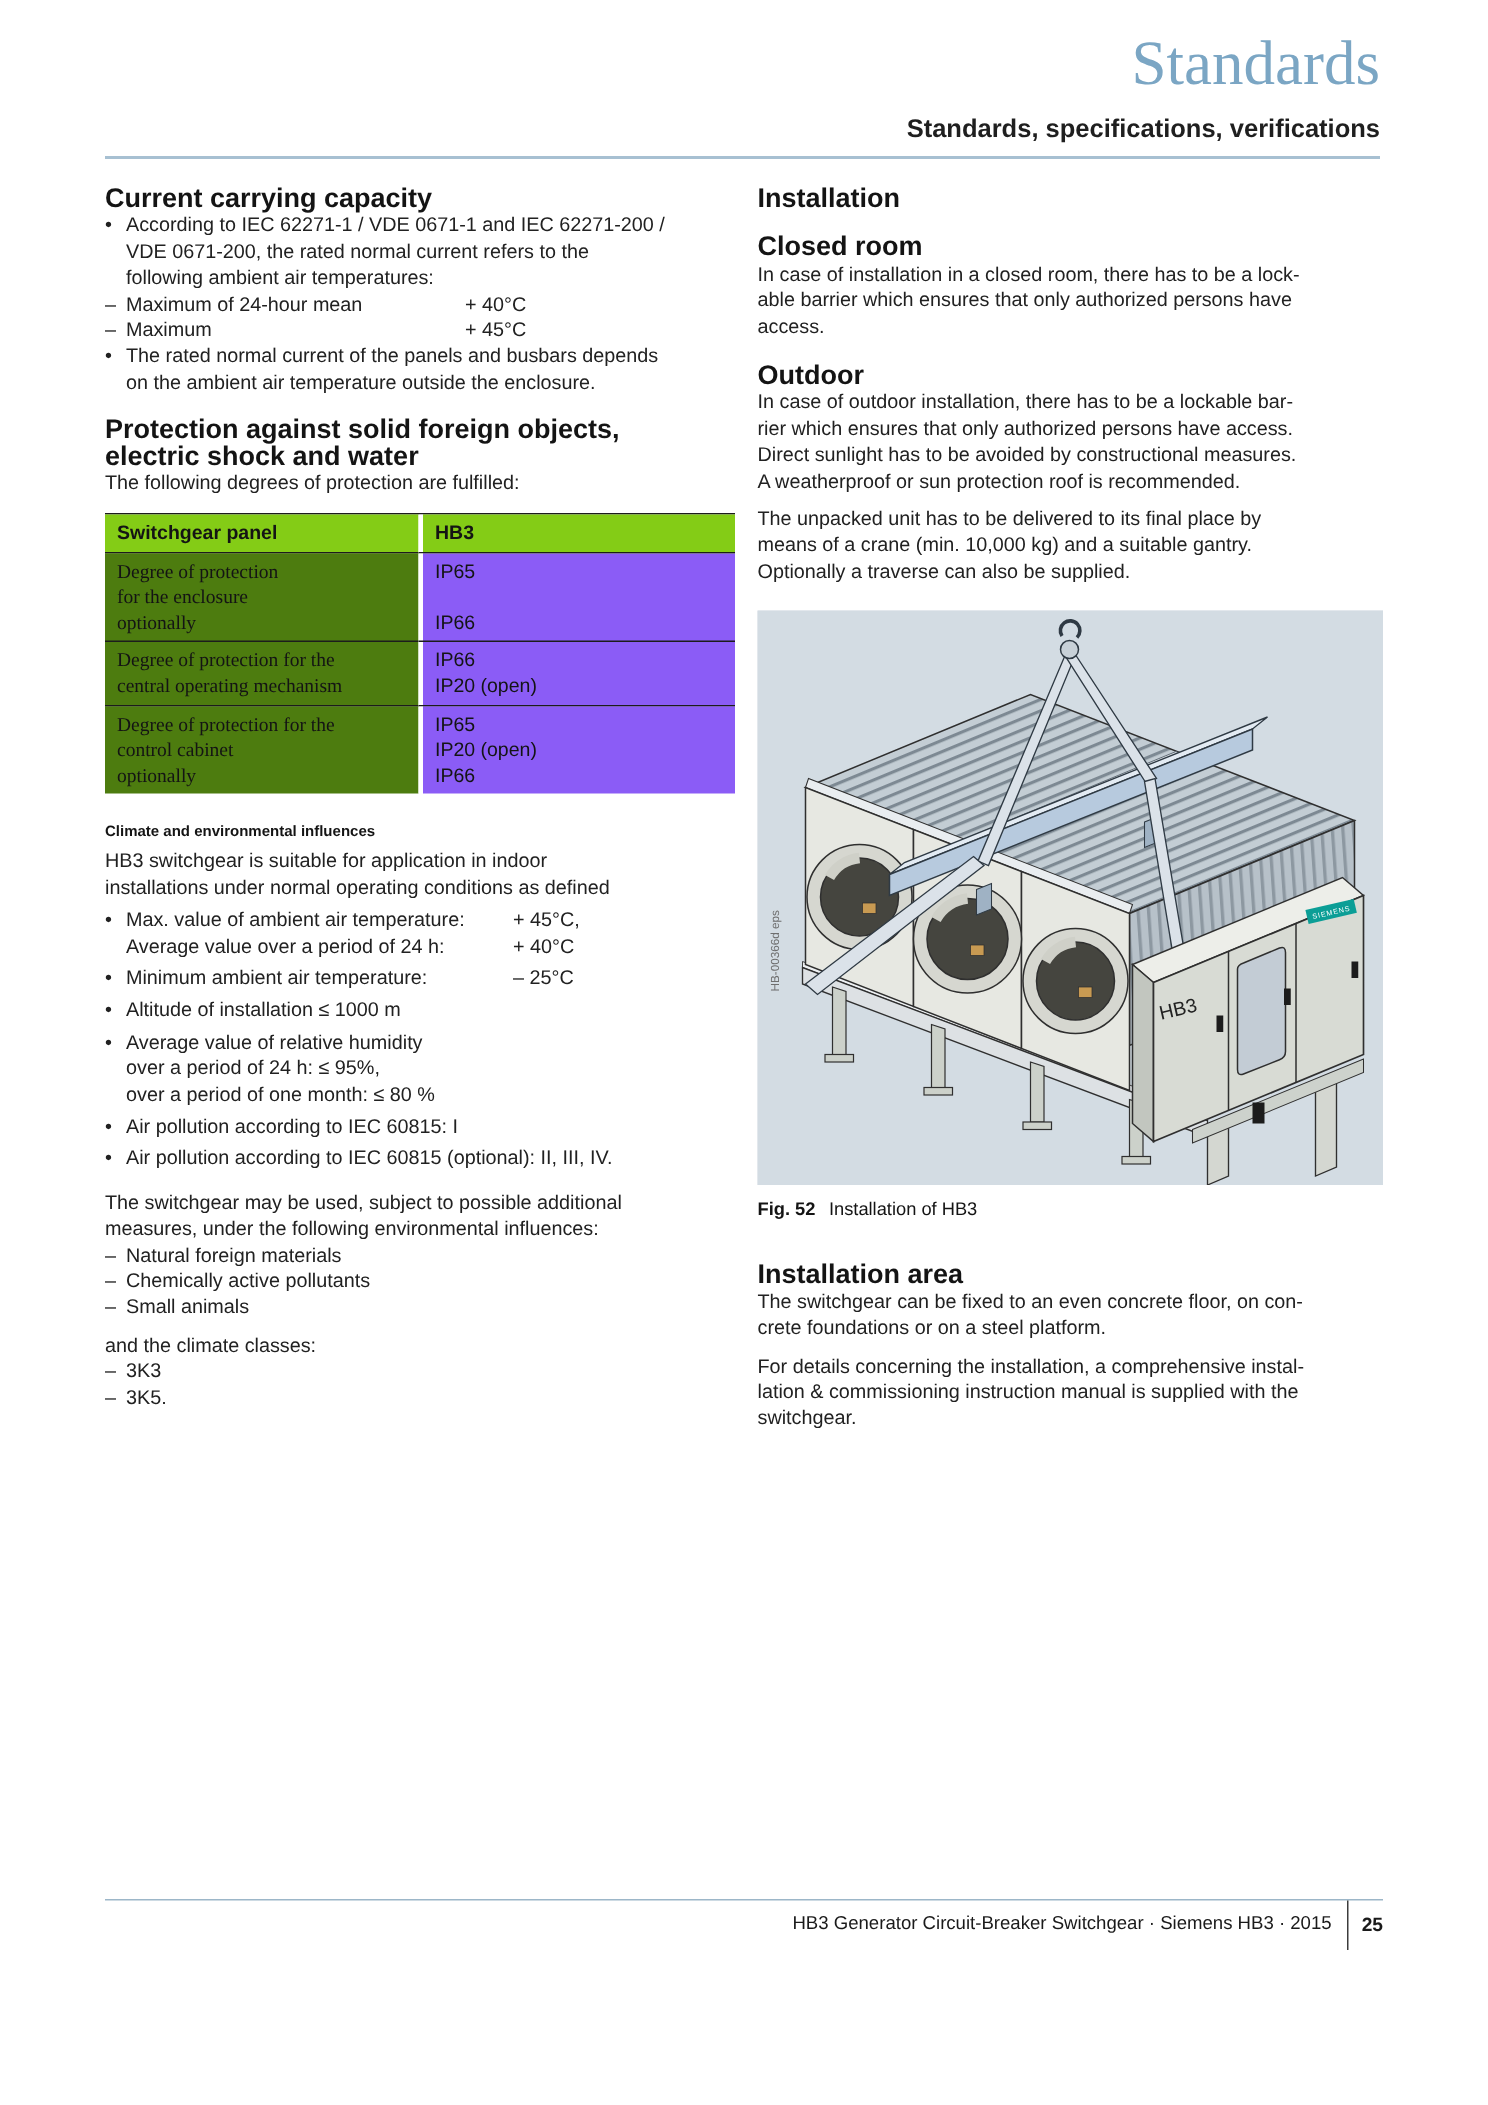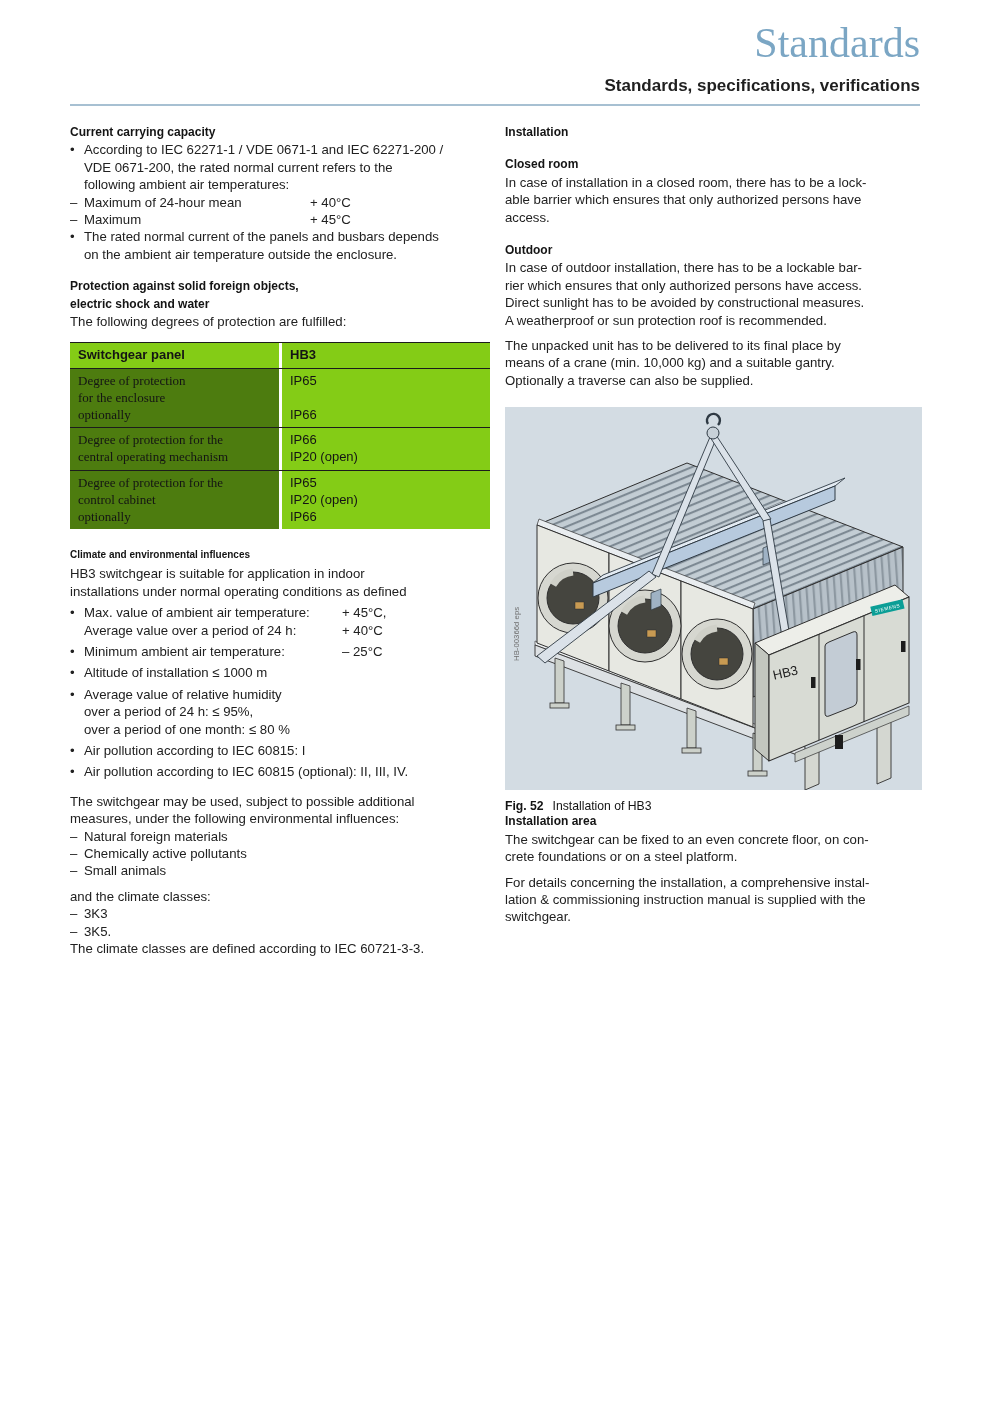--- a/index.html
+++ b/index.html
@@ -18,48 +18,48 @@
     position:absolute; top:76px; right:72px;
     font-size:17px; font-weight:bold; color:#1f1f1f;
   }
   .header-rule {
     position:absolute; top:104px; left:70px; width:850px; height:2px;
     background:#a7c0d2;
   }
   
   .col-left  { position:absolute; left:70px;  top:124px; width:420px; }
   .col-right { position:absolute; left:505px; top:124px; width:418px; }
-  .h  { font-weight:bold; font-size:12px; line-height:17.4px; color:#141414; }
+  .h  { font-weight:bold; font-size:18px; line-height:17.4px; color:#141414; }
   .h-mid { font-weight:bold; font-size:10px; line-height:20px; color:#141414; }
   .p  { font-size:13.2px; line-height:17.4px; color:#212121; }
   .p div { min-height:17.4px; }
   .li { display:flex; font-size:13.2px; line-height:17.4px; position:relative; }
   .li .m { width:14px; flex:0 0 14px; }
   .li .t { flex:1; }
   .row { position:relative; min-height:17.4px; }
   .val { position:absolute; top:0;text-align:right; }
   .v226 { left:226px; }
   .v258 { left:258px; }
   .mt4  { margin-top:4px; }
   .mt8  { margin-top:8px; }
   .mt12 { margin-top:12px; }
   .mt15 { margin-top:15px; }
   .mt16 { margin-top:16px; }
-  .mt28 { }
+  .mt28 { margin-top:28px; }
   
   .ptable {
     margin-top:12px; width:420px; display:grid;
     grid-template-columns:209px 3px 1fr;
     border-top:1px solid #1c1c1c; font-size:13px;
   }
   .cell { padding:3px 8px 4px; line-height:17.2px; color:#141414; }
   .cell div { min-height:17.2px; }
   .ch  { background:#84cc16; font-weight:bold; }
   .cl  { background:#4d7c0f;font-family:Liberation Serif, serif; }
-  .cv  { background:#84cc16; }
+  .cv  { background:#8b5cf6; }
   .gap { background:#ffffff; }
   .bb  { border-bottom:1px solid #1c1c1c; }
   
   .figure {
     margin-top:18px; width:417px; height:383px; background:#d3dce3;
     position:relative;
   }
   .caption { margin-top:9px; font-size:12.2px; color:#141414; }
   .caption .fl { font-weight:bold; margin-right:9px; }
   
@@ -232,21 +232,20 @@
 
     <div class="p mt8">and the climate classes:</div>
     <div class="li">
       <span class="m">–</span>
       <div class="t">3K3</div>
     </div>
     <div class="li">
       <span class="m">–</span>
       <div class="t">3K5.</div>
     </div>
-    <div class="p">The climate classes are defined according to IEC 60721-3-3.</div>
   </div>
 
   <div class="col-right">
 
     <div class="h">Installation</div>
 
     <div class="h mt15">Closed room</div>
     <div class="p">
         <div>In case of installation in a closed room, there has to be a lock-</div>
         <div>able barrier which ensures that only authorized persons have</div>
@@ -385,14 +384,19 @@
         <div>The switchgear can be fixed to an even concrete floor, on con-</div>
         <div>crete foundations or on a steel platform.</div>
       </div>
     <div class="p mt8">
         <div>For details concerning the installation, a comprehensive instal-</div>
         <div>lation &amp; commissioning instruction manual is supplied with the</div>
         <div>switchgear.</div>
       </div>
   </div>
 
+  <div class="footer">
+    <span class="footer-text">HB3 Generator Circuit-Breaker Switchgear · Siemens HB3 · 2015</span>
+    <span class="footer-sep"></span>
+    <span class="footer-page">25</span>
+  </div>
 
 </div>
 
 </body></html>

